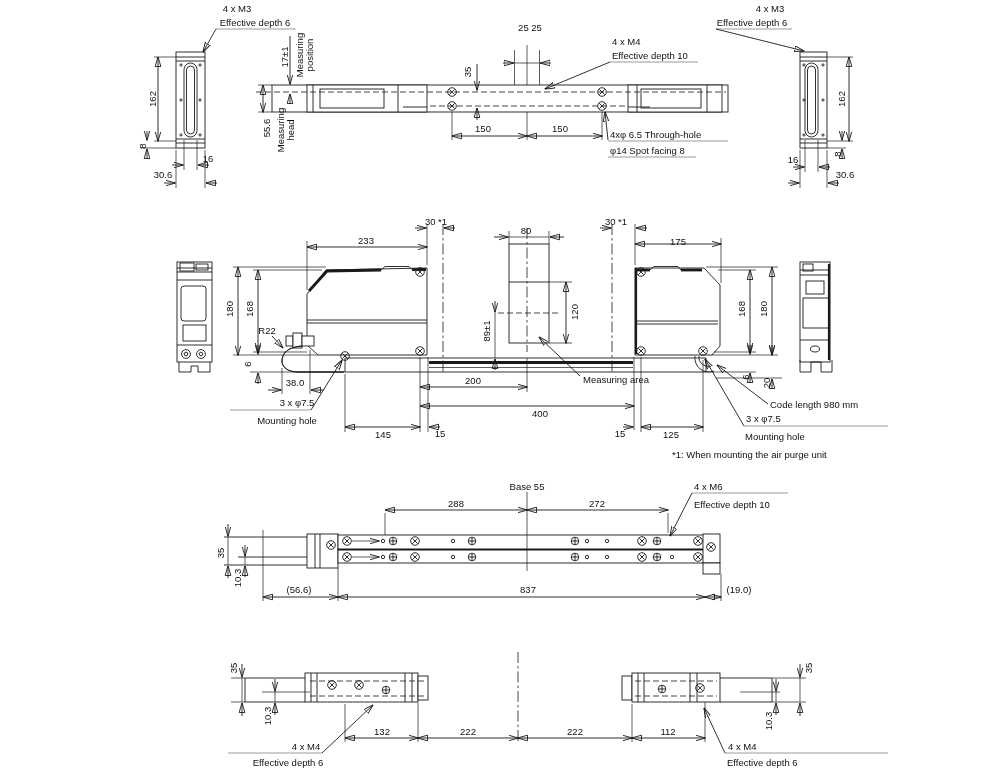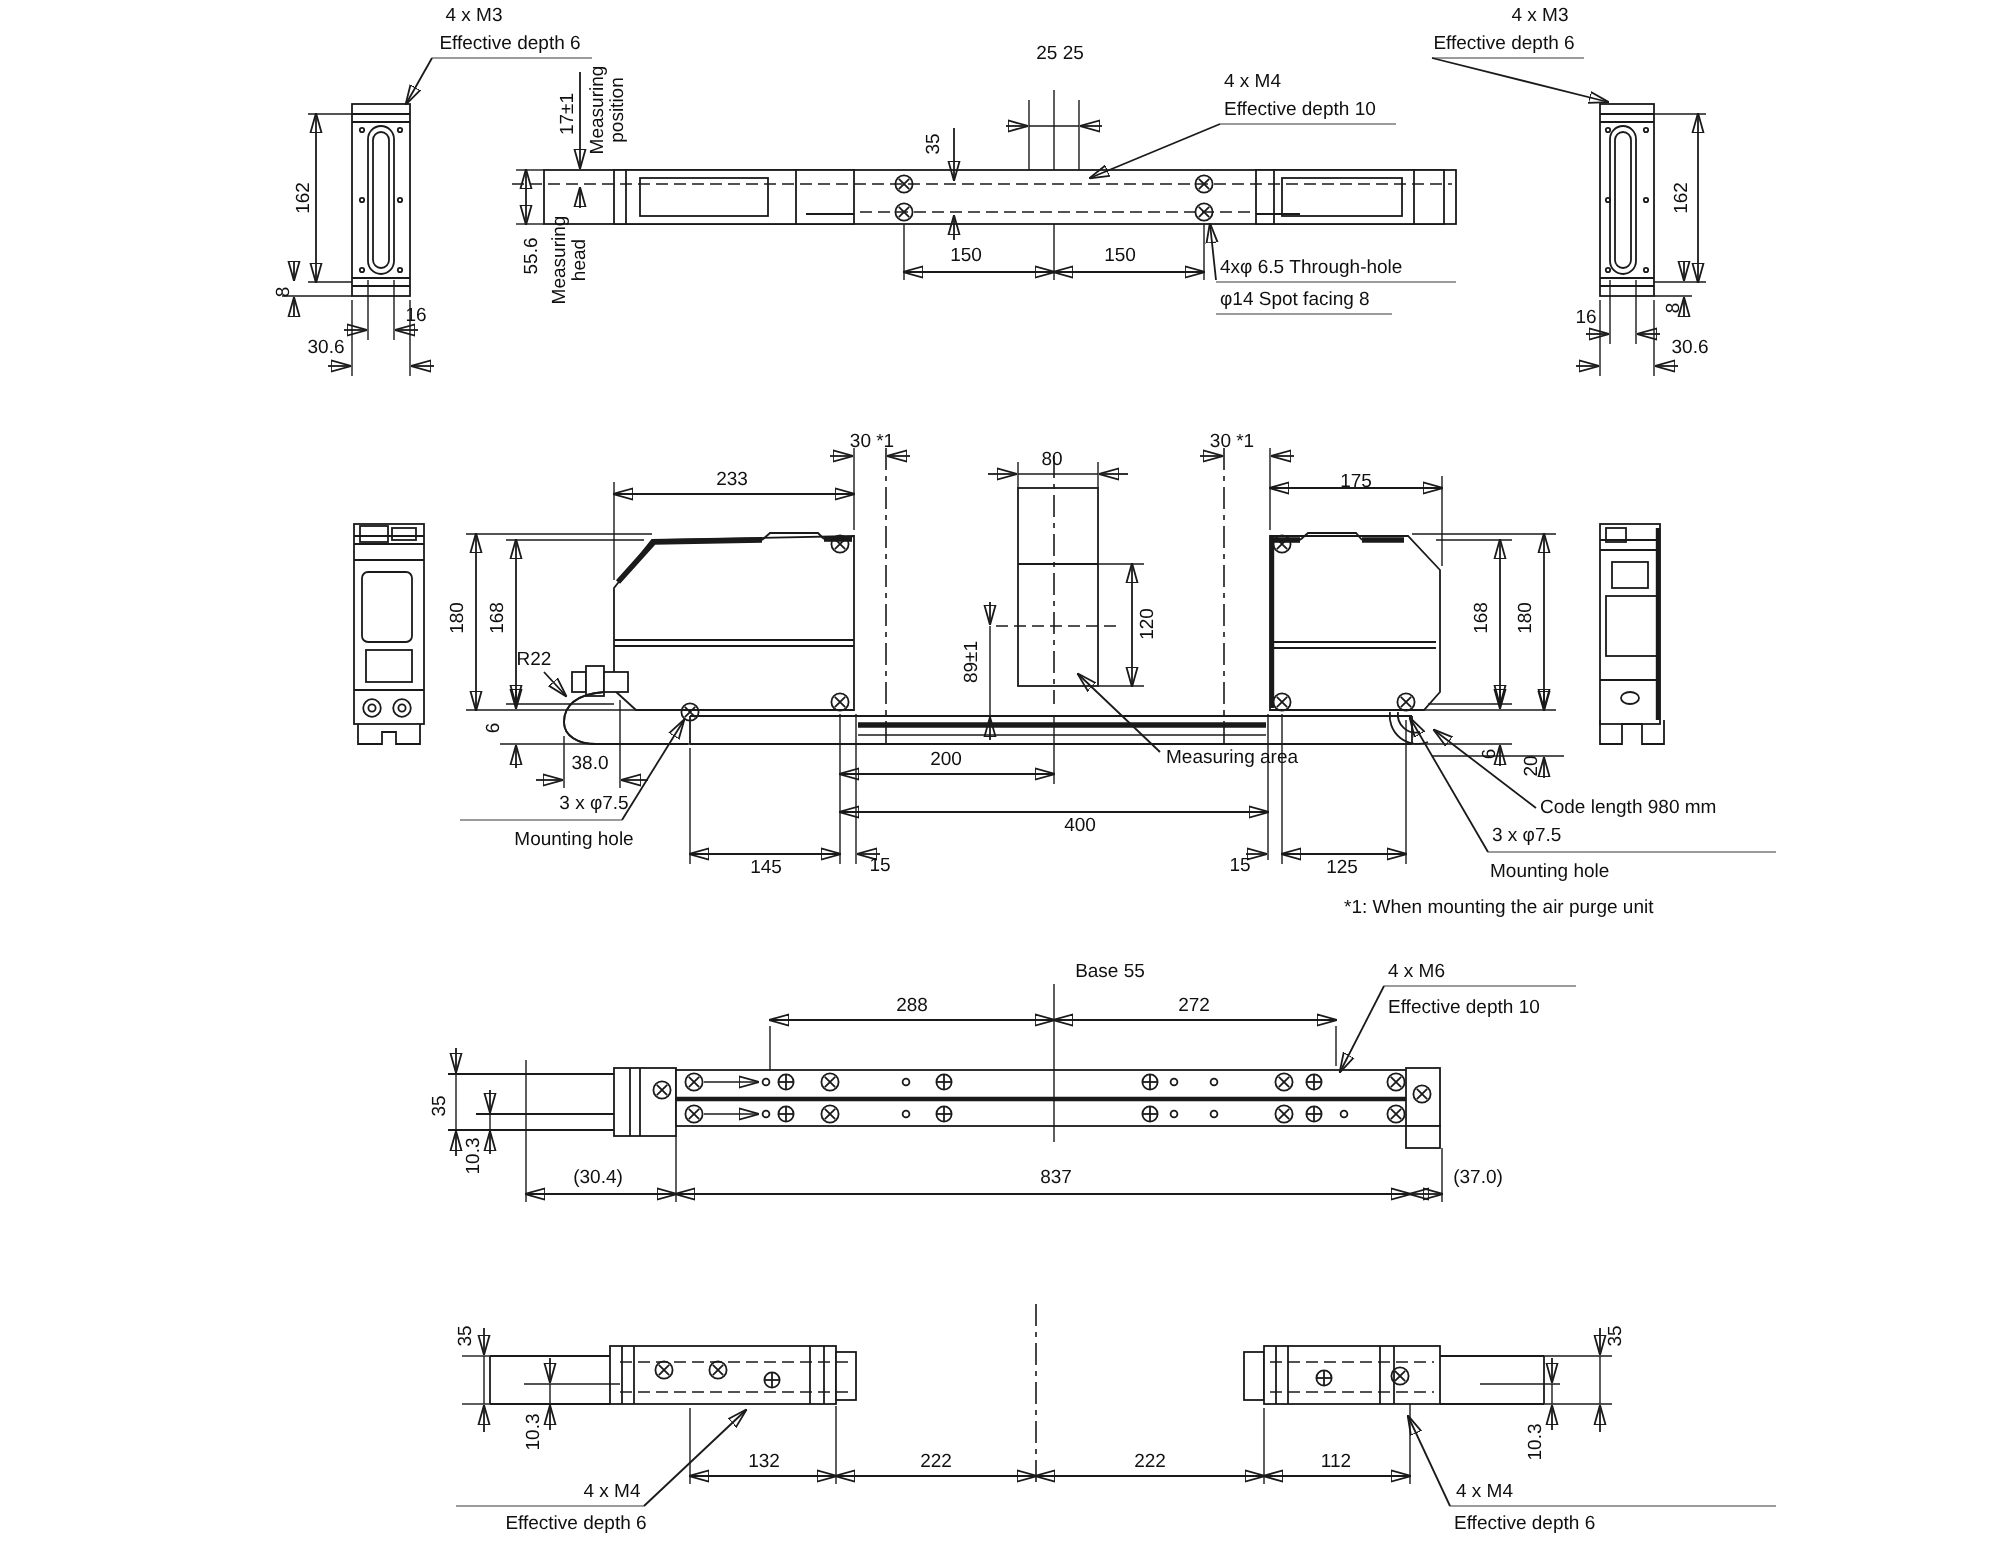--- a/index.html
+++ b/index.html
@@ -496,30 +496,30 @@
 <span class="t rot" style="left:763px;top:309px">180</span>
 <span class="t rot" style="left:745px;top:377px">6</span>
 <span class="t rot" style="left:766px;top:383px">20</span>
 <span class="t la" style="left:770px;top:404px">Code length 980 mm</span>
 <span class="t la" style="left:746px;top:418px">3 x φ7.5</span>
 <span class="t la" style="left:745px;top:436px">Mounting hole</span>
 <span class="t lb" style="left:671px;top:434px">125</span>
 <span class="t lb" style="left:620px;top:433px">15</span>
 <span class="t la" style="left:672px;top:454px">*1: When mounting the air purge unit</span>
 
-<span class="t lb" style="left:555px;top:486px">Base 55</span>
+<span class="t lb" style="left:527px;top:486px">Base 55</span>
 <span class="t lb" style="left:456px;top:503px">288</span>
 <span class="t lb" style="left:597px;top:503px">272</span>
 <span class="t la" style="left:694px;top:486px">4 x M6</span>
 <span class="t la" style="left:694px;top:504px">Effective depth 10</span>
 <span class="t rot" style="left:220px;top:553px">35</span>
 <span class="t rot" style="left:237px;top:578px">10.3</span>
-<span class="t lb" style="left:299px;top:589px">(30.4)</span>
+<span class="t lb" style="left:299px;top:589px">(56.6)</span>
 <span class="t lb" style="left:528px;top:589px">837</span>
-<span class="t lb" style="left:739px;top:589px">(37.0)</span>
+<span class="t lb" style="left:739px;top:589px">(19.0)</span>
 
 <span class="t rot" style="left:233px;top:668px">35</span>
 <span class="t rot" style="left:267px;top:716px">10.3</span>
 <span class="t lb" style="left:306px;top:746px">4 x M4</span>
 <span class="t lb" style="left:288px;top:762px">Effective depth 6</span>
 <span class="t lb" style="left:382px;top:731px">132</span>
 <span class="t lb" style="left:468px;top:731px">222</span>
 <span class="t lb" style="left:575px;top:731px">222</span>
 <span class="t lb" style="left:668px;top:731px">112</span>
 <span class="t la" style="left:728px;top:746px">4 x M4</span>

